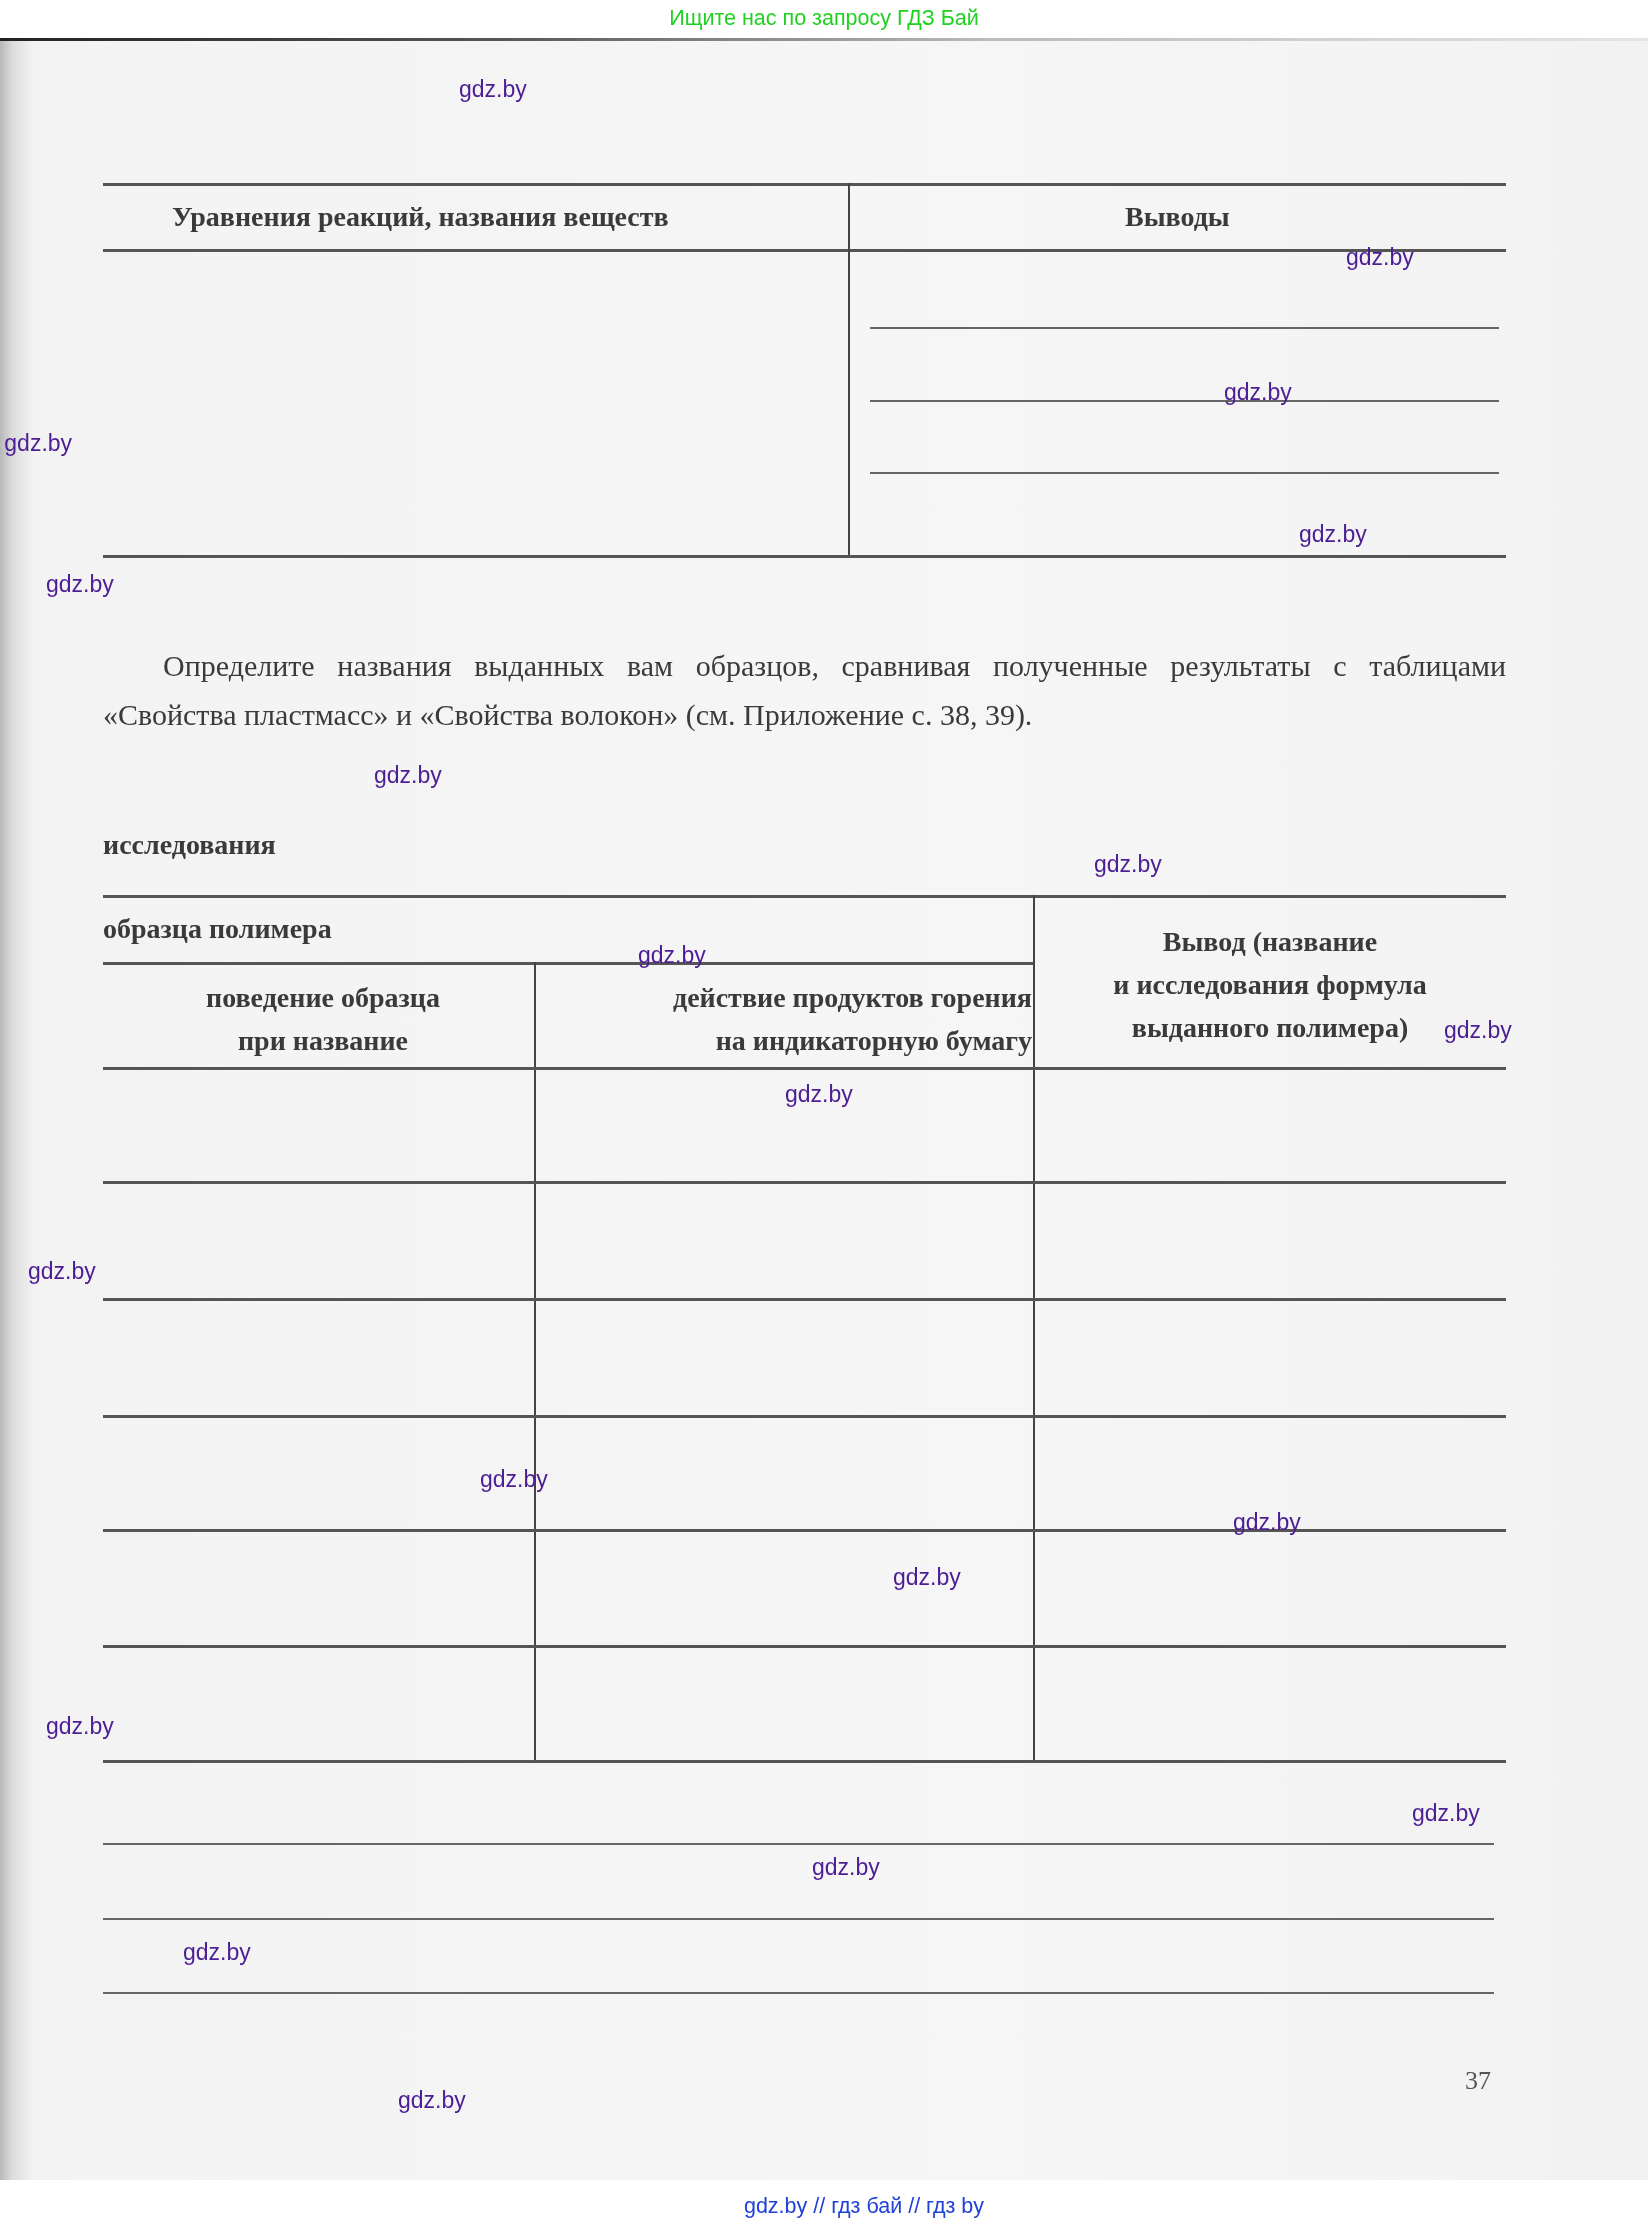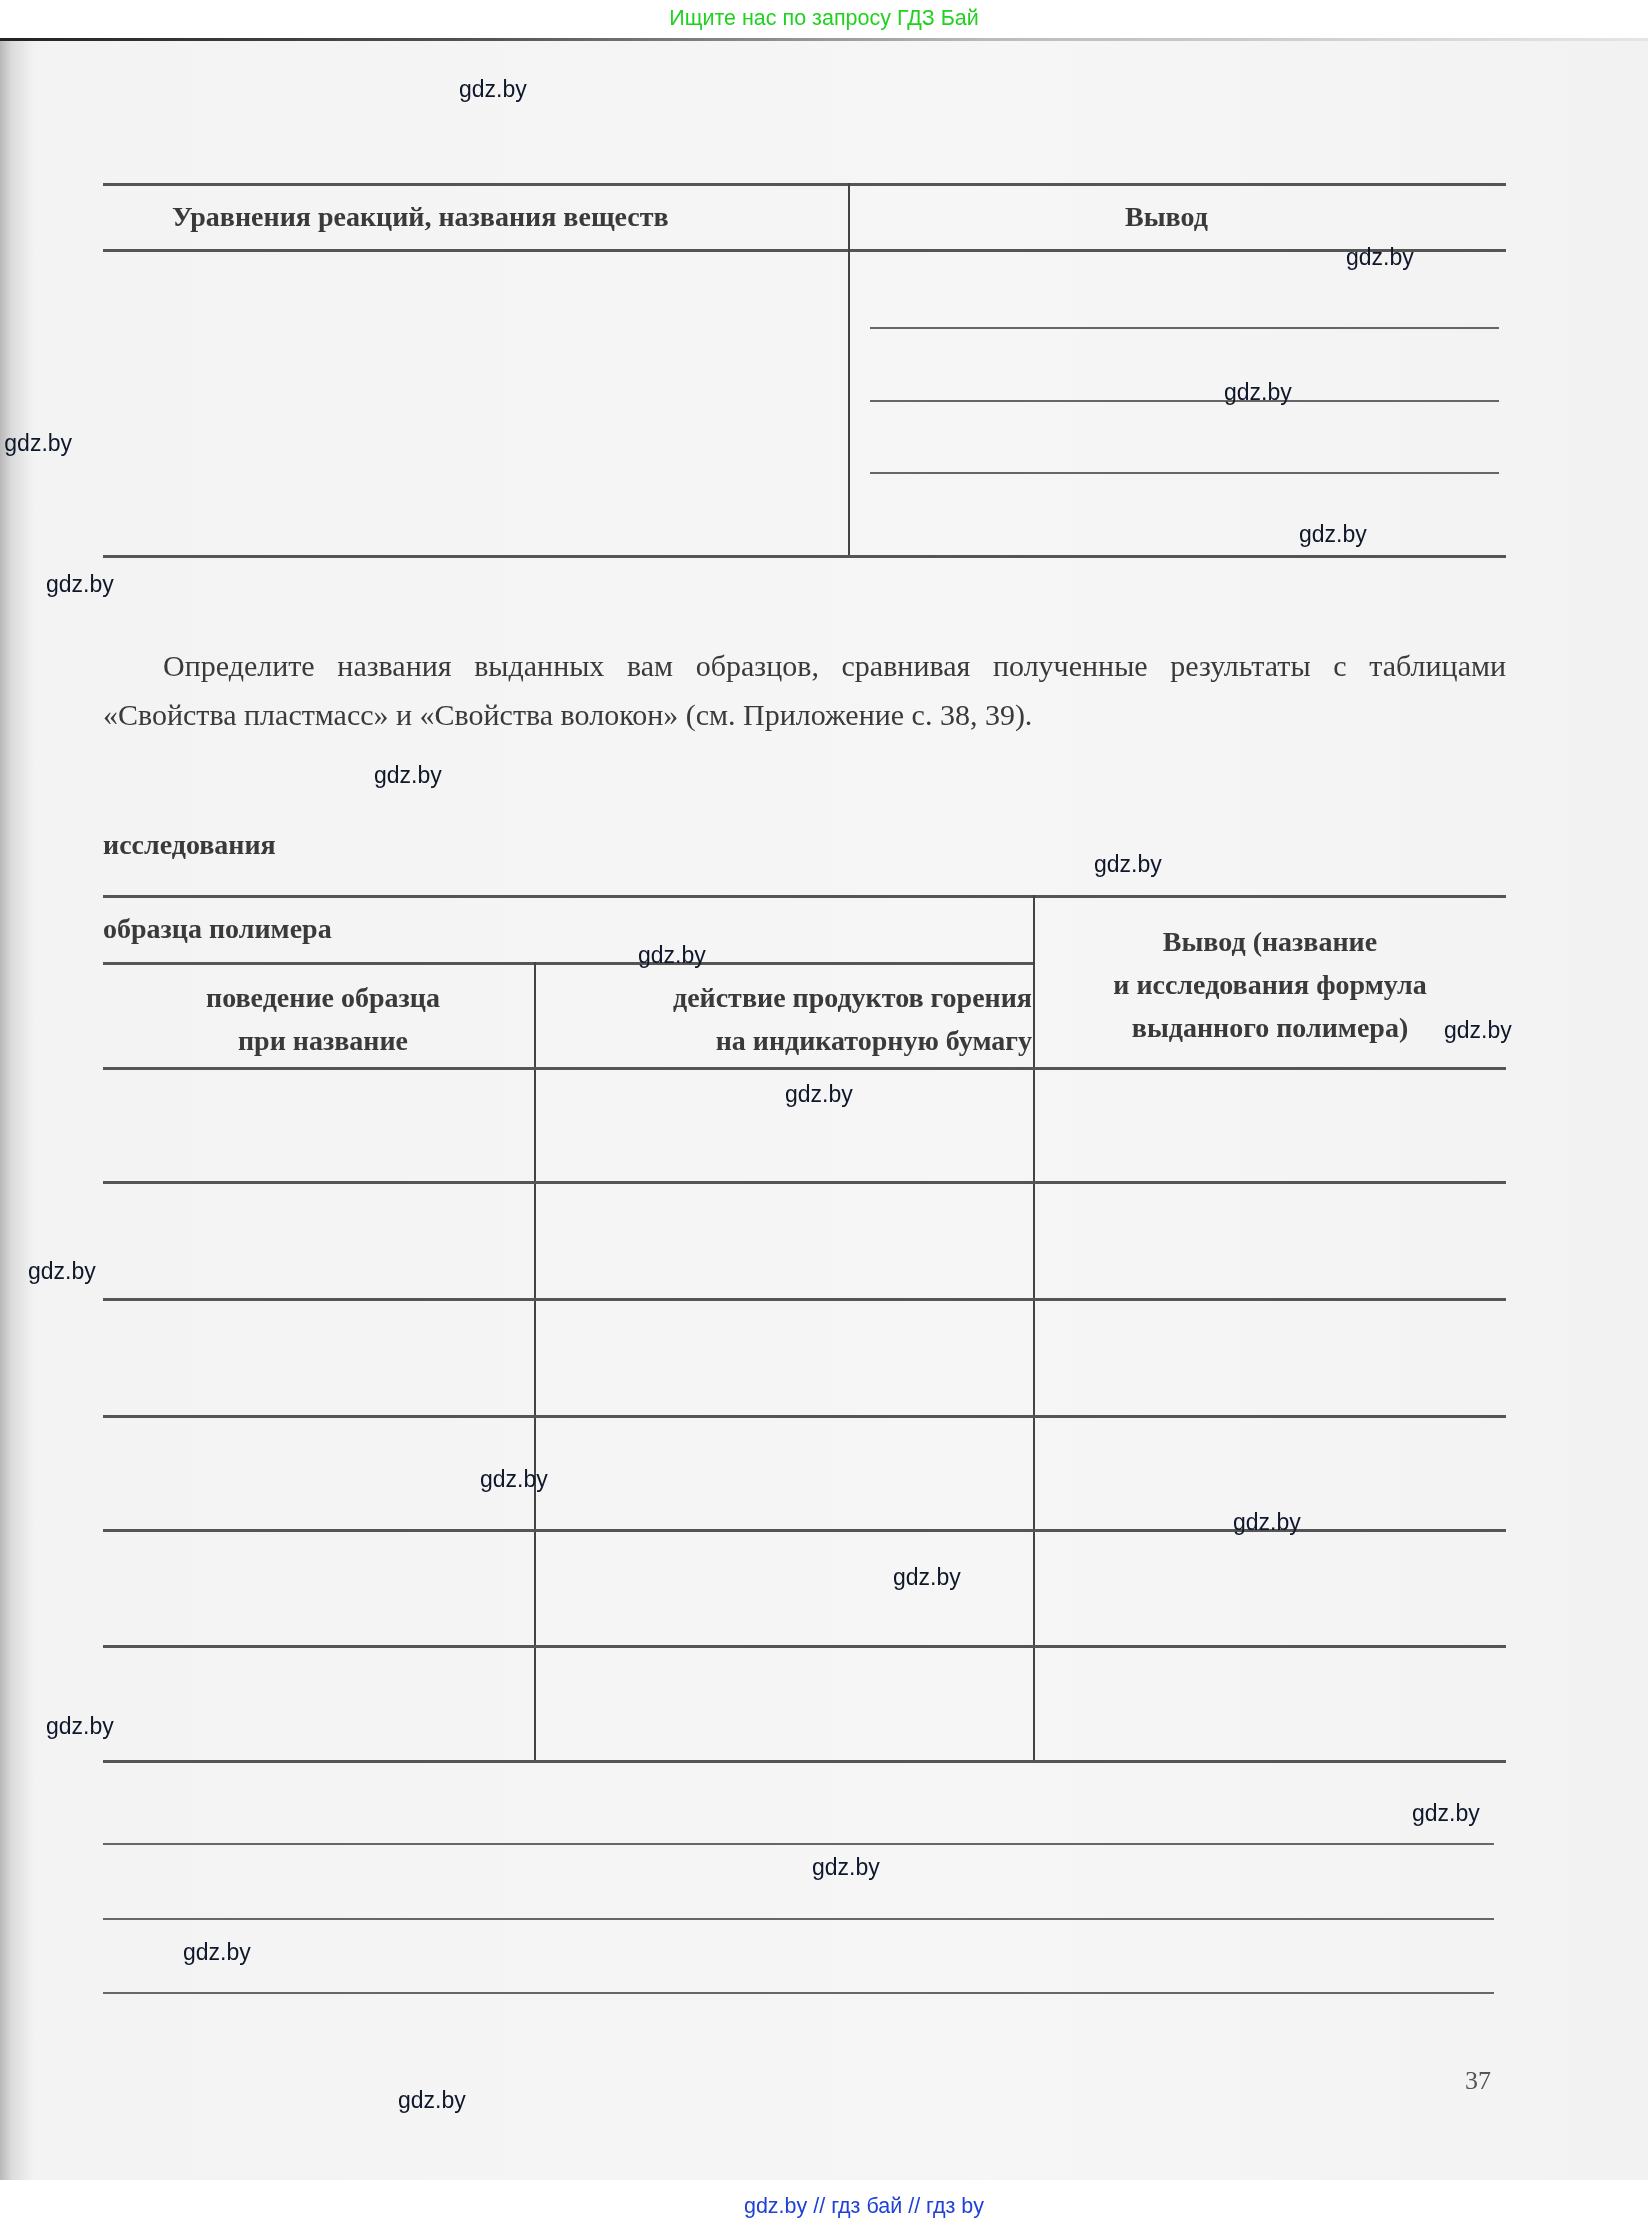--- a/index.html
+++ b/index.html
@@ -9,39 +9,39 @@
   .page { position:absolute; left:0; top:38px; width:1648px; height:2142px; background:linear-gradient(90deg,#b8b8b8 0px,#dcdcdc 12px,#f3f3f3 34px,#f6f6f6 60%,#f2f2f2 100%); }
   .page-top-edge { position:absolute; left:0; top:38px; width:1648px; height:2.6px; background:linear-gradient(90deg,#222 0,#555 30%,#bbb 60%,#e5e5e5 100%); }
   .footer { position:absolute; left:0; top:2180px; width:1648px; height:59px; background:#ffffff; text-align:center;margin-left:40px; }
   .footer span { font-family:"Liberation Sans", sans-serif; font-size:21.5px; color:#2041d8; line-height:53px; }
   .hline { position:absolute; height:2.6px; background:#555; }
   .hline.thin { height:1.7px; background:#666; }
   .vline { position:absolute; width:1.7px; background:#444; }
   .txt { position:absolute; color:#333; white-space:nowrap; }
   .hdr { font-weight:bold; font-size:28px; color:#3a3a3a; }
   .para { position:absolute; left:103px; top:641px; width:1403px; font-size:30px; line-height:49px; color:#3a3a3a; text-align:justify; text-indent:60px; }
-  .wm { position:absolute; font-family:"Liberation Sans", sans-serif; font-size:23px; color:#0f172a; }
+  .wm { position:absolute; font-family:"Liberation Sans", sans-serif; font-size:23px; color:#4c1d95; }
   .pageno { position:absolute; left:1465px; top:2066px; font-size:26px; color:#555; }
 </style>
 </head>
 <body>
 
 <div class="banner">
   <span>Ищите нас по запросу ГДЗ Бай</span>
 </div>
 
 <div class="page"></div>
 <div class="page-top-edge"></div>
 
 <div>
   <div class="hline" style="left:103px;top:183px;width:1403px;"></div>
   <div class="hline" style="left:103px;top:249px;width:1403px;"></div>
   <div class="vline" style="left:848px;top:183px;height:374px;"></div>
   <div class="txt hdr" style="left:172px;top:201px;">Уравнения реакций, названия веществ</div>
-  <div class="txt hdr" style="left:1125px;top:201px;">Вывод</div>
+  <div class="txt hdr" style="left:1125px;top:201px;">Выводы</div>
   <div class="hline thin" style="left:870px;top:327px;width:629px;"></div>
   <div class="hline thin" style="left:870px;top:400px;width:629px;"></div>
   <div class="hline thin" style="left:870px;top:472px;width:629px;"></div>
   <div class="hline" style="left:103px;top:555px;width:1403px;"></div>
 </div>
 
 <div class="para">Определите названия выданных вам образцов, сравнивая полученные результаты с таблицами «Свойства пластмасс» и «Свойства волокон» (см. Приложение с. 38, 39).</div>
 
 <div>
   <div class="txt hdr" style="left:103px;top:829px;">исследования</div>

